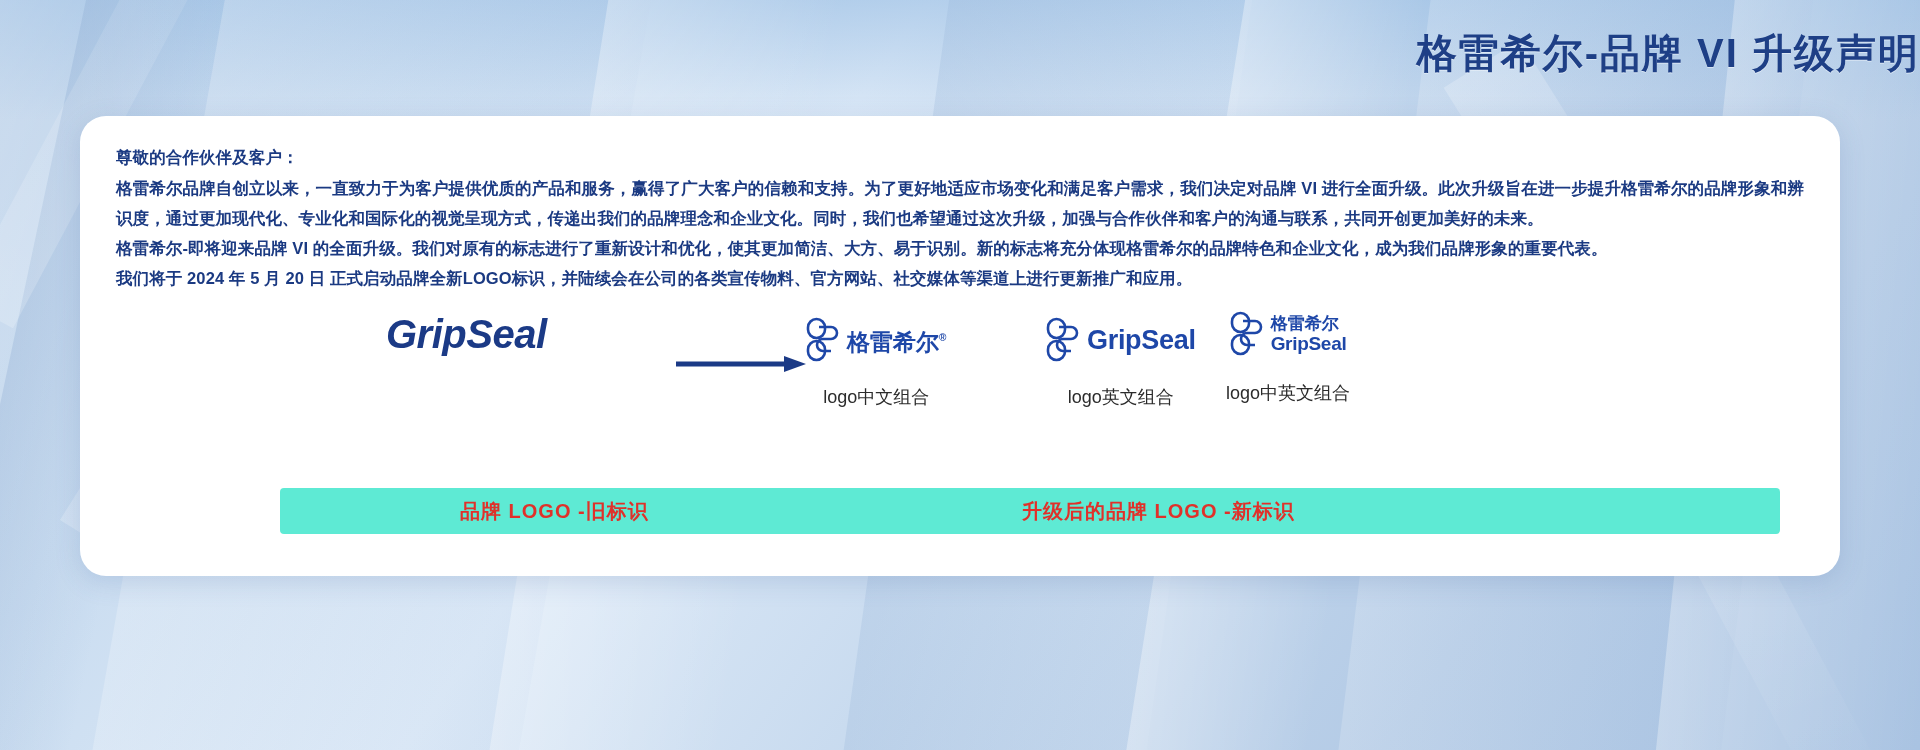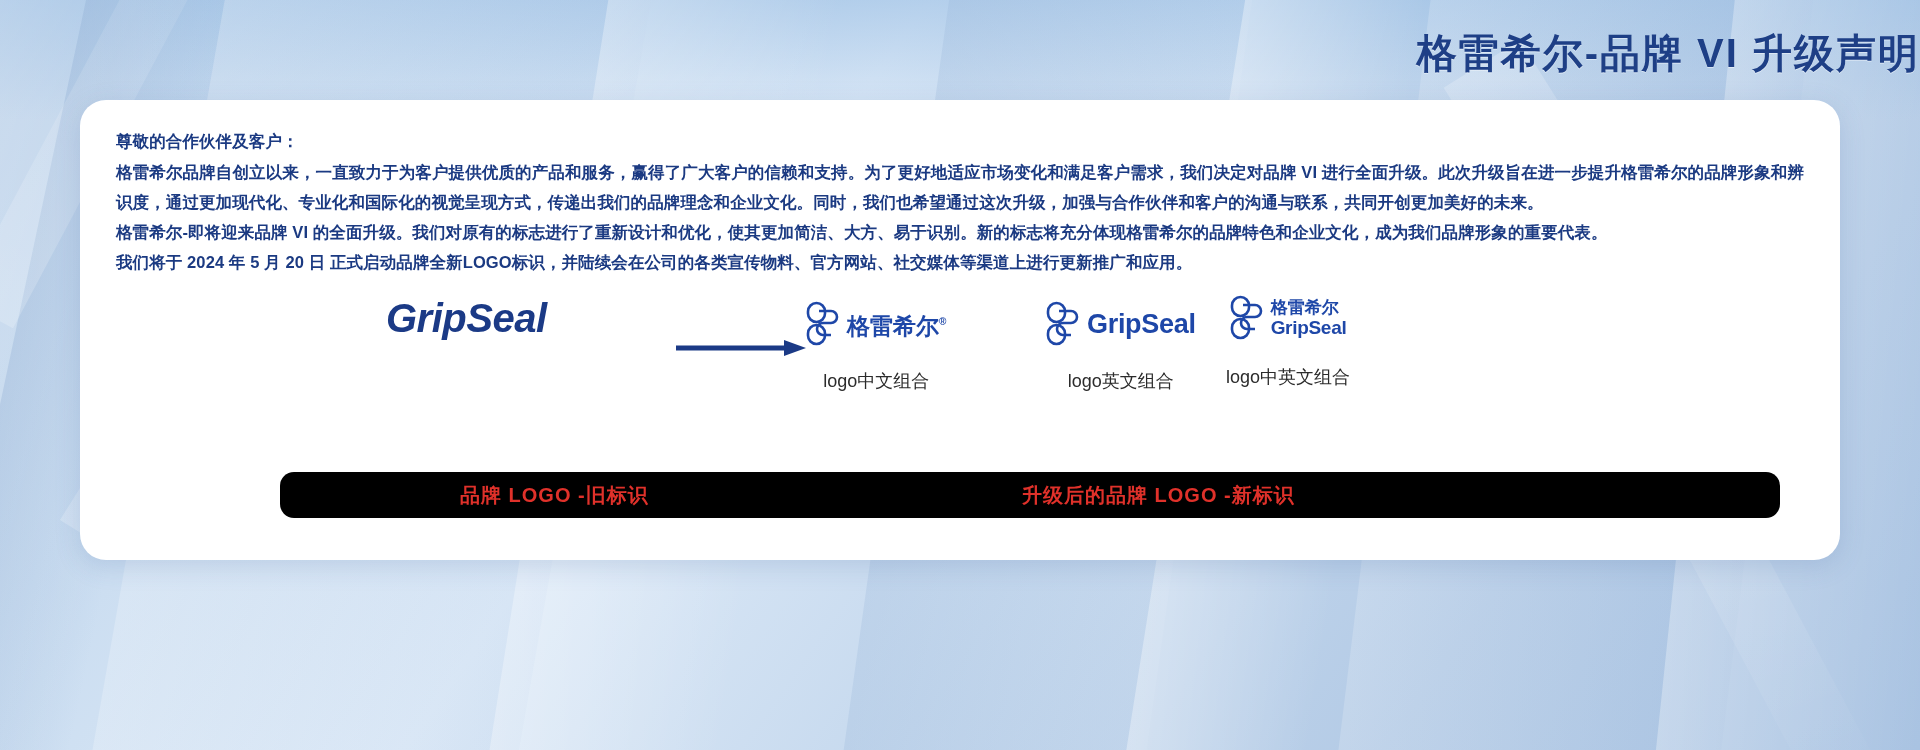--- a/index.html
+++ b/index.html
@@ -54,21 +54,21 @@
     font-weight: 700;
     letter-spacing: 2px;
     color: #1e3f86;
     text-shadow: 0 1px 0 rgba(255,255,255,.45);
     z-index: 5;
   }
 
   .card {
     position: absolute;
     left: 80px;
-    top: 100px;
+    top: 116px;
     width: 1760px;
     height: 460px;
     background: #ffffff;
     border-radius: 26px;
     box-shadow: 0 6px 26px rgba(60,100,160,.18);
     z-index: 4;
     padding: 26px 36px 16px 36px;
   }
 
   .body-text {
@@ -151,22 +151,22 @@
     white-space: nowrap;
   }
 
   
   .caption-bar {
     position: absolute;
     left: 200px;
     right: 60px;
     bottom: 42px;
     height: 46px;
-    background: #000000;
-    border-radius: 14px;
+    background: #5eead4;
+    border-radius: 4px;
   }
   .caption-bar span {
     position: absolute;
     top: 50%;
     transform: translateY(-50%);
     color: #e0312a;
     font-size: 20px;
     font-weight: 700;
     letter-spacing: 1px;
     white-space: nowrap;

